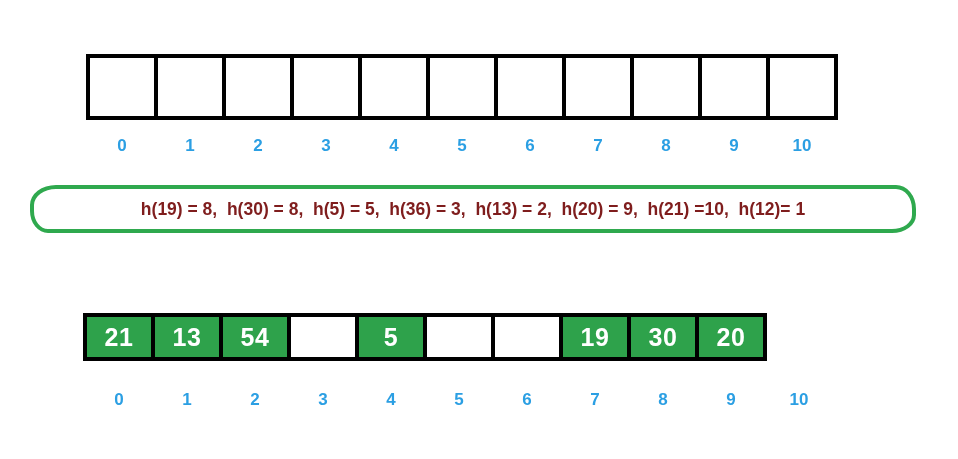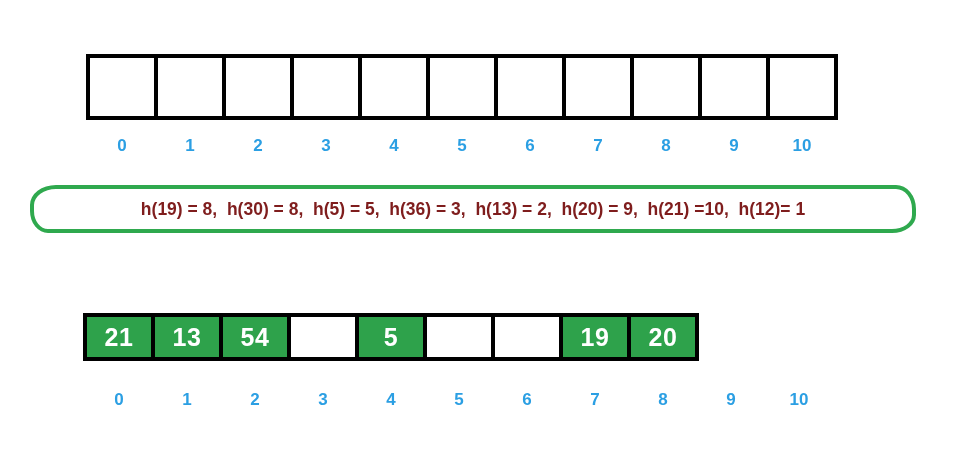--- a/index.html
+++ b/index.html
@@ -118,20 +118,21 @@
 
   <div class="array array-bottom">
     <div class="cell">21</div>
     <div class="cell">13</div>
     <div class="cell">54</div>
     <div class="cell blank"></div>
     <div class="cell">5</div>
     <div class="cell blank"></div>
     <div class="cell blank"></div>
     <div class="cell">19</div>
+    <div class="cell">30</div>
     <div class="cell">20</div>
   </div>
 
   <div class="idx-row idx-row-bottom">
     <span class="idx">0</span>
     <span class="idx">1</span>
     <span class="idx">2</span>
     <span class="idx">3</span>
     <span class="idx">4</span>
     <span class="idx">5</span>

